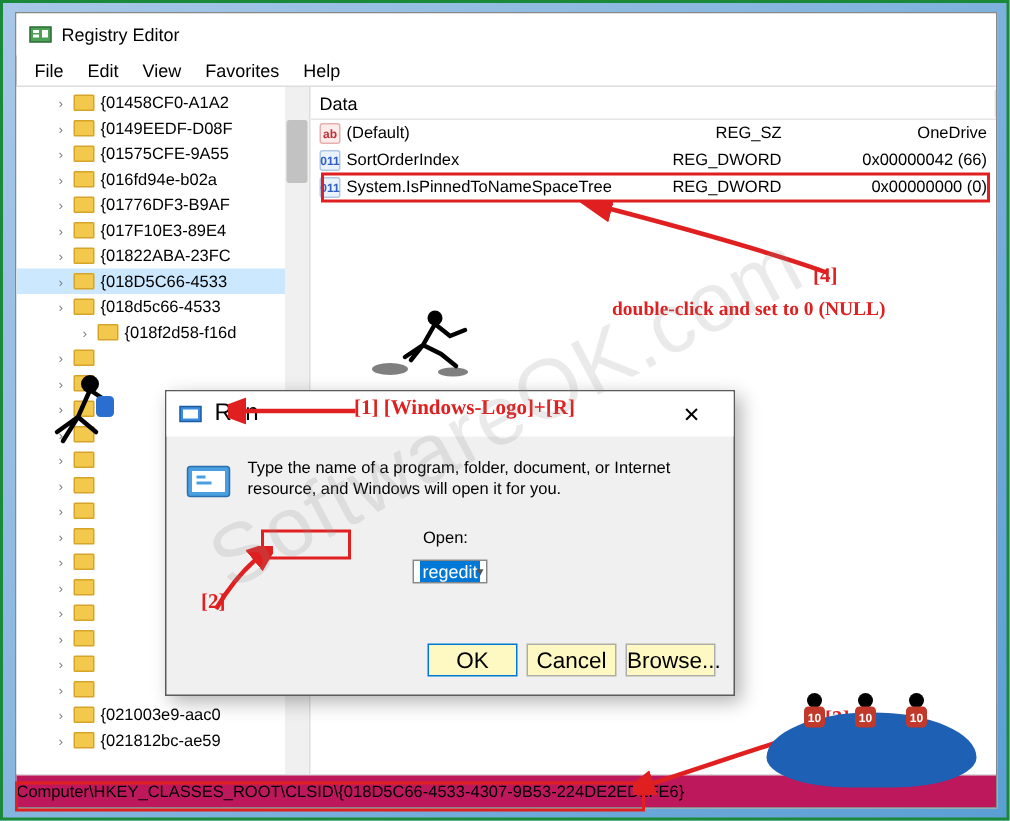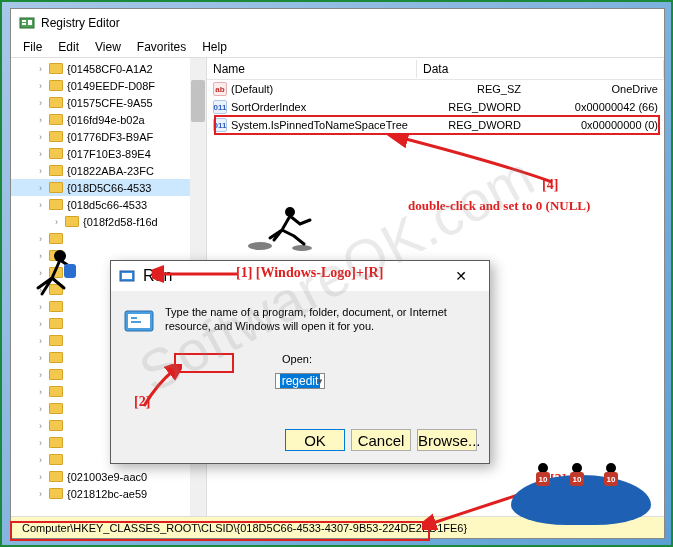--- a/index.html
+++ b/index.html
@@ -25,21 +25,21 @@
 .col-type { width: 110px; }
 .col-data { flex: 1; }
 .list-row { display: flex; height: 18px; align-items: center; font-size: 11px; text-align: right; }
 .list-row .cell { padding: 0 6px; white-space: nowrap; overflow: hidden; }
 .list-row .cell-name { width: 210px; display: flex; align-items: center; gap: 4px; }
 .list-row .cell-type { width: 110px; }
 .list-row .cell-data { flex: 1; }
 .val-icon { width: 14px; height: 14px; flex: none; display: inline-flex; align-items: center; justify-content: center; font-size: 8px; font-weight: bold; border-radius: 2px; }
 .val-sz { background: #fdecec; color: #c03030; border: 1px solid #e6b0b0; }
 .val-dw { background: #eaf2fc; color: #3060c0; border: 1px solid #b0c8e6; }
-.statusbar { height: 22px; border-top: 1px solid #ddd; display: flex; align-items: center; padding: 0 11px; font-size: 11px; background: #fef9c3; }
+.statusbar { height: 22px; border-top: 1px solid #ddd; display: flex; align-items: center; padding: 0 0; font-size: 11px; background: #be185d; }
 
 
 .run-dialog { position: absolute; top: 258px; left: 108px; width: 380px; height: 204px; background: #f0f0f0; border: 1px solid #5b5b5b; box-shadow: 4px 4px 12px rgba(0,0,0,0.3); display: flex; flex-direction: column; }
 .run-title { height: 30px; background: #fff; display: flex; align-items: center; padding: 0 8px; }
 .run-title .run-icon { width: 16px; height: 16px; margin-right: 8px; }
 .run-title .run-text { font-size: 16px; flex: 1; }
 .run-title .close-x { width: 40px; text-align: center; font-size: 14px; cursor: default; }
 .run-body { flex: 1; padding: 14px 12px 8px 12px; font-size: 11px; }
 .run-desc { display: flex; gap: 10px; margin-bottom: 16px; }
 .run-desc .big-icon { width: 32px; height: 32px; flex: none; }
@@ -226,21 +226,20 @@
           <span>{021003e9-aac0</span>
         </div>
       <div class="tree-row">
           <span class="chevron">›</span>
           <span class="folder"></span>
           <span>{021812bc-ae59</span>
         </div>
     </div>
     <div class="list-pane">
       <div class="list-header">
-        <div class="col col-name">Name</div>
         <div class="col col-data">Data</div>
       </div>
       <div class="list-row">
         <div class="cell cell-name">
             <span class="val-icon val-sz">ab</span>
             <span>(Default)</span>
           </div>
         <div class="cell cell-type">REG_SZ</div>
         <div class="cell cell-data">OneDrive</div>
       </div>

